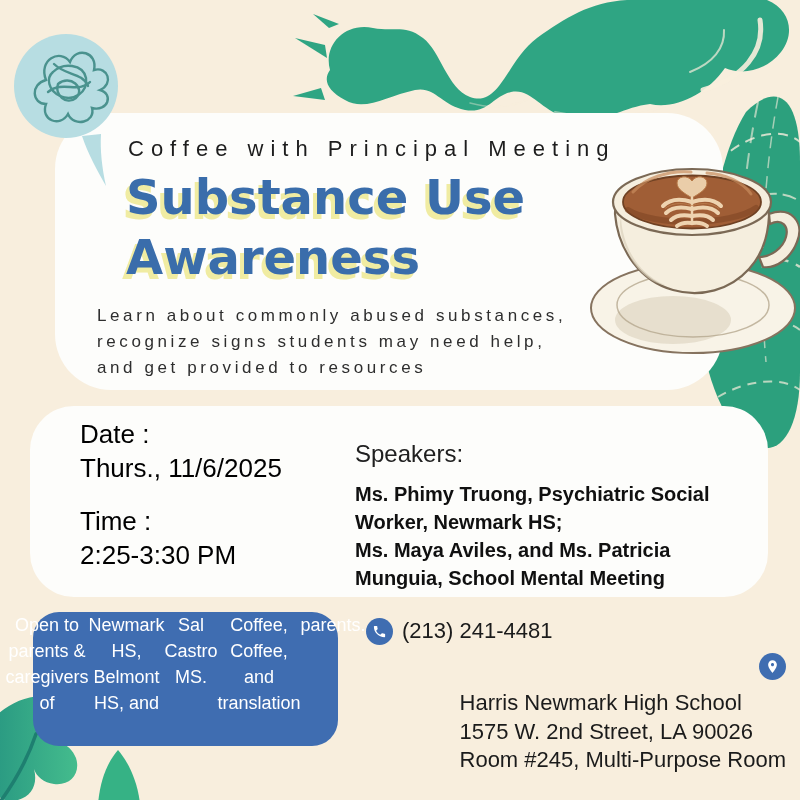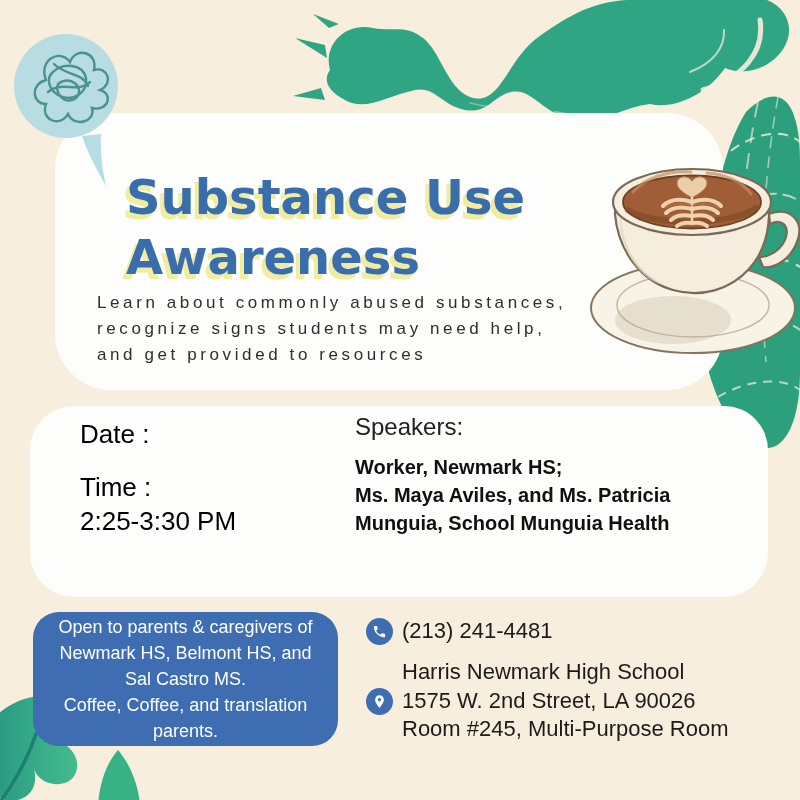--- a/index.html
+++ b/index.html
@@ -24,41 +24,41 @@
   }
   .title{
     position:absolute;left:126px;top:167px;z-index:3;
     font-family:"DejaVu Sans",sans-serif;font-weight:bold;
     font-size:48px;line-height:60px;letter-spacing:0px;
     color:var(--title-blue);
     text-shadow:-4px 5px 0 var(--title-shadow-yellow);
     white-space:nowrap;
   }
   .desc{
-    position:absolute;left:97px;top:290px;z-index:3;
+    position:absolute;left:97px;top:303px;z-index:3;
     font-size:17px;letter-spacing:3.6px;line-height:26px;color:#2e2e2e;white-space:nowrap;
   }
   .bubble{left:8px;top:28px;z-index:3;}
   .cup{left:573px;top:148px;z-index:4;}
 
   .schedule{position:absolute;left:80px;top:417px;z-index:3;color:#000000;font-size:26px;line-height:34px;}
   .schedule .gap{height:19px;}
   .speakers{position:absolute;left:355px;top:412px;z-index:3;color:#141414;}
-  .speakers-label{font-size:24px;line-height:30px;margin-bottom:11px;color:#202020;}
+  .speakers-label{font-size:24px;line-height:30px;margin-bottom:11px;color:#202020;margin-top:27px;}
   .speaker-line{font-size:20px;font-weight:bold;line-height:28px;color:#101010;}
 
   .audience-panel{
     position:absolute;left:33px;top:612px;width:305px;height:134px;z-index:2;
     background:var(--panel-blue);border-radius:26px;color:#fff;
-    display:flex;flex-direction:column;justify-content:center;text-align:center;
+    display:flex;flex-direction:row;justify-content:center;text-align:center;
     font-size:18px;line-height:26px;
   }
   .contact{position:absolute;left:366px;top:616px;z-index:3;width:420px;}
-  .contact-row{display:flex;align-items:center;gap:9px;}
-  .contact-row + .contact-row{margin-top:13px;}
+  .contact-row{display:flex;align-items:flex-end;gap:9px;}
+  .contact-row + .contact-row{margin-top:7px;flex-direction:column;}
   .icon-badge{
     flex:0 0 auto;width:27px;height:27px;border-radius:50%;
     background:var(--panel-blue);display:flex;align-items:center;justify-content:center;margin-top:1px;
   }
   .phone-text{font-size:22px;color:#1b1b1b;line-height:29px;}
   .address-lines{font-size:22px;color:#1b1b1b;line-height:28.5px;}
 </style>
 </head>
 <body>
 
@@ -107,20 +107,21 @@
     <g fill="none" stroke="#4a928e" stroke-width="2.4" stroke-linecap="round">
       <path d="M38 52 C30 32 52 20 62 34 C68 18 90 24 86 42 C100 38 106 56 92 62 C106 66 100 84 84 80 C88 94 66 100 60 86 C52 100 32 92 38 76 C24 76 22 56 38 52 Z"></path>
       <path d="M45 44 C55 34 75 36 78 50 C80 64 66 74 52 68 C40 62 38 50 45 44 Z"></path>
       <path d="M50 56 C62 46 78 60 68 70 C58 78 46 66 50 56 Z"></path>
       <path d="M40 64 C55 52 70 66 82 54"></path>
       <path d="M46 36 C58 48 74 44 80 58"></path>
     </g>
   </svg>
 
   <div class="card hero-card"></div>
+  <div class="kicker">Coffee with Principal Meeting</div>
   <div class="title">
     <div>Substance Use</div>
     <div>Awareness</div>
   </div>
   <div class="desc">
     <div>Learn about commonly abused substances,</div>
     <div>recognize signs students may need help,</div>
     <div>and get provided to resources</div>
   </div>
 
@@ -150,29 +151,31 @@
         <path d="M119 75 C126 74 131 75.5 134 78"></path>
       </g>
       <path fill="none" stroke="#c08352" stroke-width="1" opacity="0.8" d="M119 57.5 C107 54 98 55.5 92 60.5"></path>
       <path fill="none" stroke="#c08352" stroke-width="1" opacity="0.8" d="M119 57.5 C131 54 140 55.5 146 60.5"></path>
     </g>
   </svg>
 
   <div class="card details-card"></div>
   <div class="schedule">
     <div>Date :</div>
+    <div>Thurs., 11/6/2025</div>
     <div class="gap"></div>
     <div>Time :</div>
     <div>2:25-3:30 PM</div>
   </div>
   <div class="speakers">
     <div class="speakers-label">Speakers:</div>
+    <div class="speaker-line">Ms. Phimy Truong, Psychiatric Social</div>
     <div class="speaker-line">Worker, Newmark HS;</div>
     <div class="speaker-line">Ms. Maya Aviles, and Ms. Patricia</div>
-    <div class="speaker-line">Munguia, School Munguia Health</div>
+    <div class="speaker-line">Munguia, School Mental Meeting</div>
   </div>
 
   <div class="audience-panel">
     <div>Open to parents &amp; caregivers of</div>
     <div>Newmark HS, Belmont HS, and</div>
     <div>Sal Castro MS.</div>
     <div>Coffee, Coffee, and translation</div>
     <div>parents.</div>
   </div>
 

